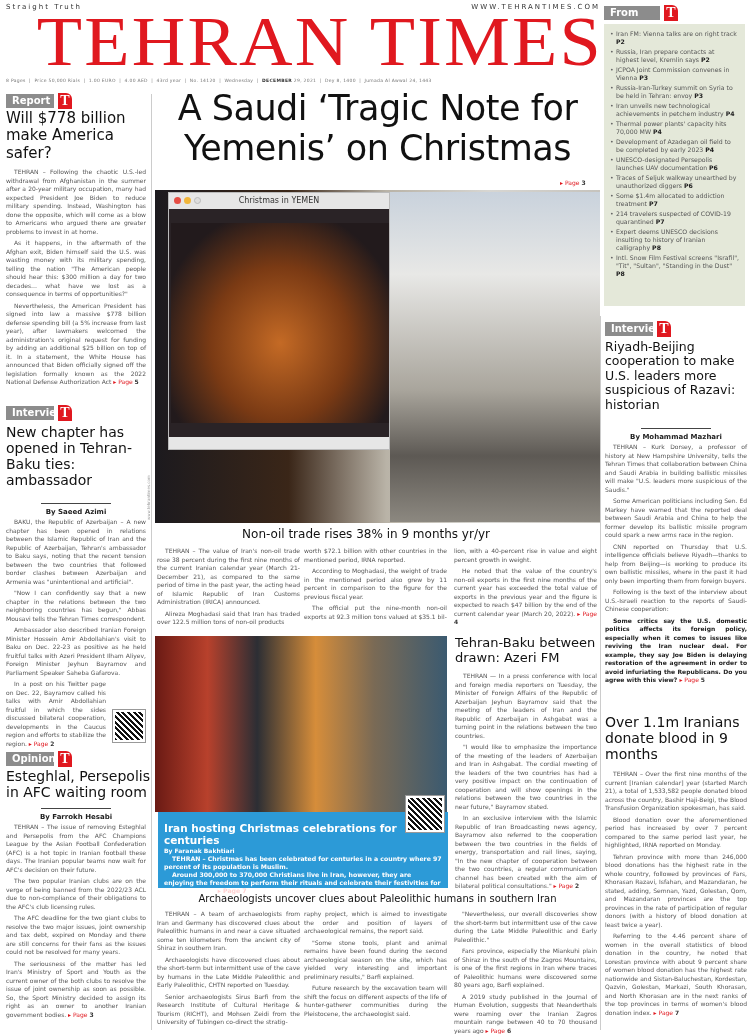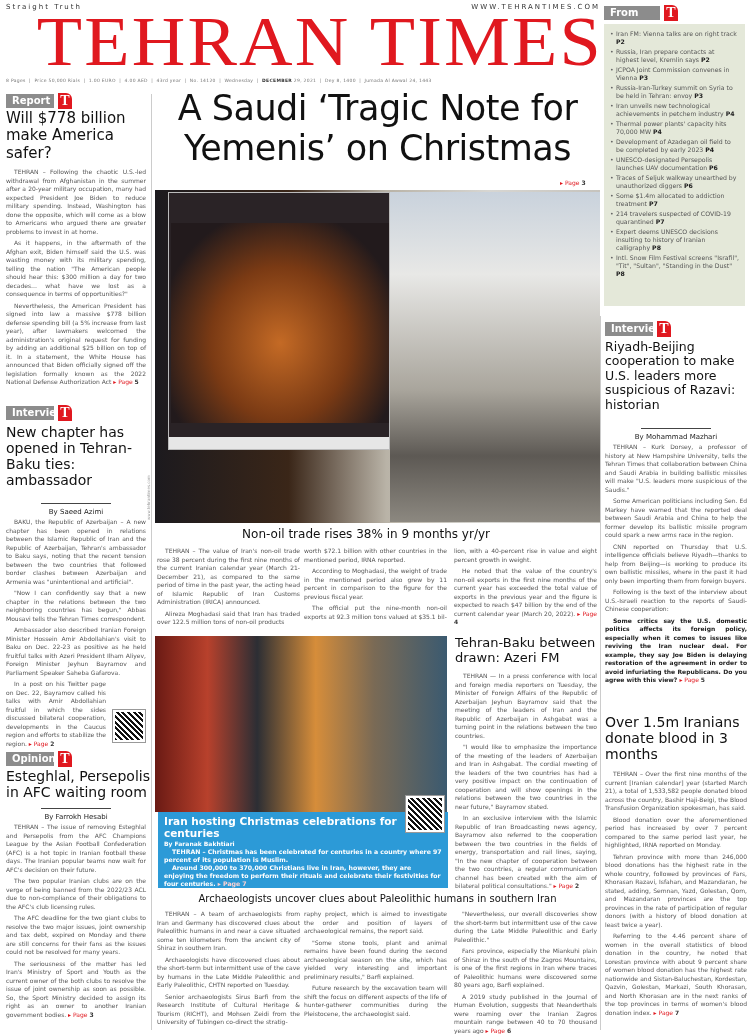--- a/index.html
+++ b/index.html
@@ -12,36 +12,36 @@
 .dateline{left:6px;top:78px;width:594px;font-size:4.5px;color:#777;white-space:nowrap;letter-spacing:.3px}
 .dateline b{color:#333}
 .tag{display:flex;align-items:center;height:14px}
 .tag .lbl{background:#8c8c8c;color:#fff;font-size:10px;font-weight:bold;padding:0 6px;height:14px;line-height:14px;width:48px}
 .tag .tlogo{width:14px;height:16px;background:#e0181f;color:#fff;font-family:"Liberation Serif",serif;font-weight:bold;font-size:14px;line-height:16px;text-align:center;margin-left:4px;border-radius:0 6px 0 0}
 .hl{font-weight:normal;color:#111;line-height:1.15}
 .body{font-size:6px;line-height:8.5px;color:#555;text-align:justify}
 .body p{text-indent:8px;margin-bottom:3px}
 .pg{color:#e0181f}
 .pg b{color:#333}
-.byline{font-size:7px;font-weight:normal;text-align:center;color:#222;margin:2px 0}
+.byline{font-size:7px;font-weight:bold;text-align:center;color:#222;margin:2px 0}
 .rule{width:70px;height:1px;background:#444;margin:8px auto 4px}
 .colsep{background:#ccc;width:1px}
 .inside-box{left:604px;top:24px;width:141px;height:282px;background:#e4e8d9;padding:6px 6px}
 .inside-box li{list-style:none;font-size:6.2px;line-height:8px;color:#555;margin-bottom:2px;padding-left:6px;position:relative}
 .inside-box li:before{content:"•";position:absolute;left:0;color:#666}
 .inside-box li b{color:#222}
 .photo-main{left:155px;top:190px;width:445px;height:333px;background:linear-gradient(90deg,#1c1a1e 0%,#3a2618 30%,#b9b3a7 52%,#d7d6d2 75%,#c6c3bd 100%);overflow:hidden}
 .win{left:168px;top:192px;width:222px;height:258px;background:#2a2326;border:1px solid #bbb}
 .win .bar{height:16px;background:#e6e6e6;font-size:8px;text-align:center;line-height:16px;color:#333;position:relative}
 .win .dots{position:absolute;left:5px;top:4px;display:flex;gap:3px}
 .win .dots span{width:7px;height:7px;border-radius:50%}
 .house{position:absolute;left:2px;top:30px;width:218px;height:200px;background:radial-gradient(ellipse at 50% 60%,#c46a25 0%,#7a3a14 45%,#221a1c 80%)}
 .win .foot{position:absolute;left:0;bottom:0;width:100%;height:12px;background:#e6e6e6}
 .ruins{left:390px;top:192px;width:210px;height:330px;background:linear-gradient(180deg,#c9d2dc 0%,#e8e8e6 25%,#a9a59c 60%,#5d5954 80%,#8c8880 100%)}
-.blue-box{left:158px;top:812px;width:290px;height:76px;background:#2c9ad7;color:#fff;padding:3px 6px}
+.blue-box{left:158px;top:812px;width:290px;height:76px;background:#2c9ad7;color:#fff;padding:10px 6px}
 .blue-box .t{font-size:10.5px;font-weight:bold}
 .blue-box .by{font-size:6px;font-weight:bold;margin:1px 0}
 .blue-box p{font-size:6.2px;font-weight:bold;line-height:8px;text-indent:8px}
 .xmas-photo{left:155px;top:636px;width:292px;height:176px;background:linear-gradient(90deg,#6a1a14 0%,#b8412c 18%,#2c2e34 35%,#d68d3a 55%,#7a6a55 75%,#3b5a70 100%)}
 .qr{background:repeating-linear-gradient(45deg,#111 0 2px,#fff 2px 4px),#fff;border:2px solid #fff;outline:1px solid #999}
 .photo-credit{font-size:4px;color:#999;writing-mode:vertical-rl;transform:rotate(180deg)}
 </style>
 </head>
 <body>
 
@@ -133,20 +133,28 @@
 
 <div class="abs hl" style="left:155px;top:88px;width:445px;font-size:35px;text-align:center;line-height:40px;letter-spacing:-.5px">
   <div>A Saudi ‘Tragic Note for</div>
   <div>Yemenis’ on Christmas</div>
 </div>
 <div class="abs pg" style="left:560px;top:179px;font-size:6px">▸ <span>Page</span> <b>3</b></div>
 
 <div class="abs photo-main"></div>
 <div class="abs ruins"></div>
 <div class="abs win">
+  <div class="bar">
+    <div class="dots">
+      <span style="background:#e54d43"></span>
+      <span style="background:#f0b53a"></span>
+      <span style="background:#ddd;border:1px solid #bbb"></span>
+    </div>
+    <span>Christmas in YEMEN</span>
+  </div>
   <div class="house"></div>
   <div class="foot"></div>
 </div>
 <div class="abs photo-credit" style="left:146px;top:440px;height:80px">www.tehrantimes.com</div>
 
 <div class="abs hl" style="left:155px;top:528px;width:445px;font-size:12px;text-align:right;padding-right:110px">Non-oil trade rises 38% in 9 months yr/yr</div>
 <div class="abs body" style="left:157px;top:547px;width:143px">
   <p>TEHRAN – The value of Iran's non-oil trade rose 38 percent during the first nine months of the current Iranian calendar year (March 21-December 21), as compared to the same period of time in the past year, the acting head of Islamic Republic of Iran Customs Administration (IRICA) announced.</p>
   <p>Alireza Moghadasi said that Iran has traded over 122.5 million tons of non-oil products</p>
 </div>
@@ -203,19 +211,19 @@
   <div class="byline">By Mohammad Mazhari</div>
   <div class="body">
     <p>TEHRAN – Kurk Dorsey, a professor of history at New Hampshire University, tells the Tehran Times that collaboration between China and Saudi Arabia in building ballistic missiles will make "U.S. leaders more suspicious of the Saudis."</p>
     <p>Some American politicians including Sen. Ed Markey have warned that the reported deal between Saudi Arabia and China to help the former develop its ballistic missile program could spark a new arms race in the region.</p>
     <p>CNN reported on Thursday that U.S. intelligence officials believe Riyadh—thanks to help from Beijing—is working to produce its own ballistic missiles, where in the past it had only been importing them from foreign buyers.</p>
     <p>Following is the text of the interview about U.S.-Israeli reaction to the reports of Saudi-Chinese cooperation:</p>
     <p style="color:#222;font-weight:bold"><span>Some critics say the U.S. domestic politics affects its foreign policy, especially when it comes to issues like reviving the Iran nuclear deal. For example, they say Joe Biden is delaying restoration of the agreement in order to avoid infuriating the Republicans. Do you agree with this view?</span> <span class="pg" style="font-weight:normal">▸ <span>Page</span> <b>5</b></span></p>
   </div>
 </div>
 
-<div class="abs hl" style="left:605px;top:714px;width:142px;font-size:14px">Over 1.5m Iranians donate blood in 3 months</div>
+<div class="abs hl" style="left:605px;top:714px;width:142px;font-size:14px">Over 1.1m Iranians donate blood in 9 months</div>
 <div class="abs body" style="left:605px;top:770px;width:142px">
   <p>TEHRAN – Over the first nine months of the current [Iranian calendar] year (started March 21), a total of 1,533,582 people donated blood across the country, Bashir Haji-Beigi, the Blood Transfusion Organization spokesman, has said.</p>
   <p>Blood donation over the aforementioned period has increased by over 7 percent compared to the same period last year, he highlighted, IRNA reported on Monday.</p>
   <p>Tehran province with more than 246,000 blood donations has the highest rate in the whole country, followed by provinces of Fars, Khorasan Razavi, Isfahan, and Mazandaran, he stated, adding, Semnan, Yazd, Golestan, Qom, and Mazandaran provinces are the top provinces in the rate of participation of regular donors (with a history of blood donation at least twice a year).</p>
   <p><span>Referring to the 4.46 percent share of women in the overall statistics of blood donation in the country, he noted that Lorestan province with about 9 percent share of women blood donation has the highest rate nationwide and Sistan-Baluchestan, Kordestan, Qazvin, Golestan, Markazi, South Khorasan, and North Khorasan are in the next ranks of the top provinces in terms of women's blood donation index.</span> <span class="pg">▸ <span>Page</span> <b>7</b></span></p>
 </div>
 
 </body></html>

